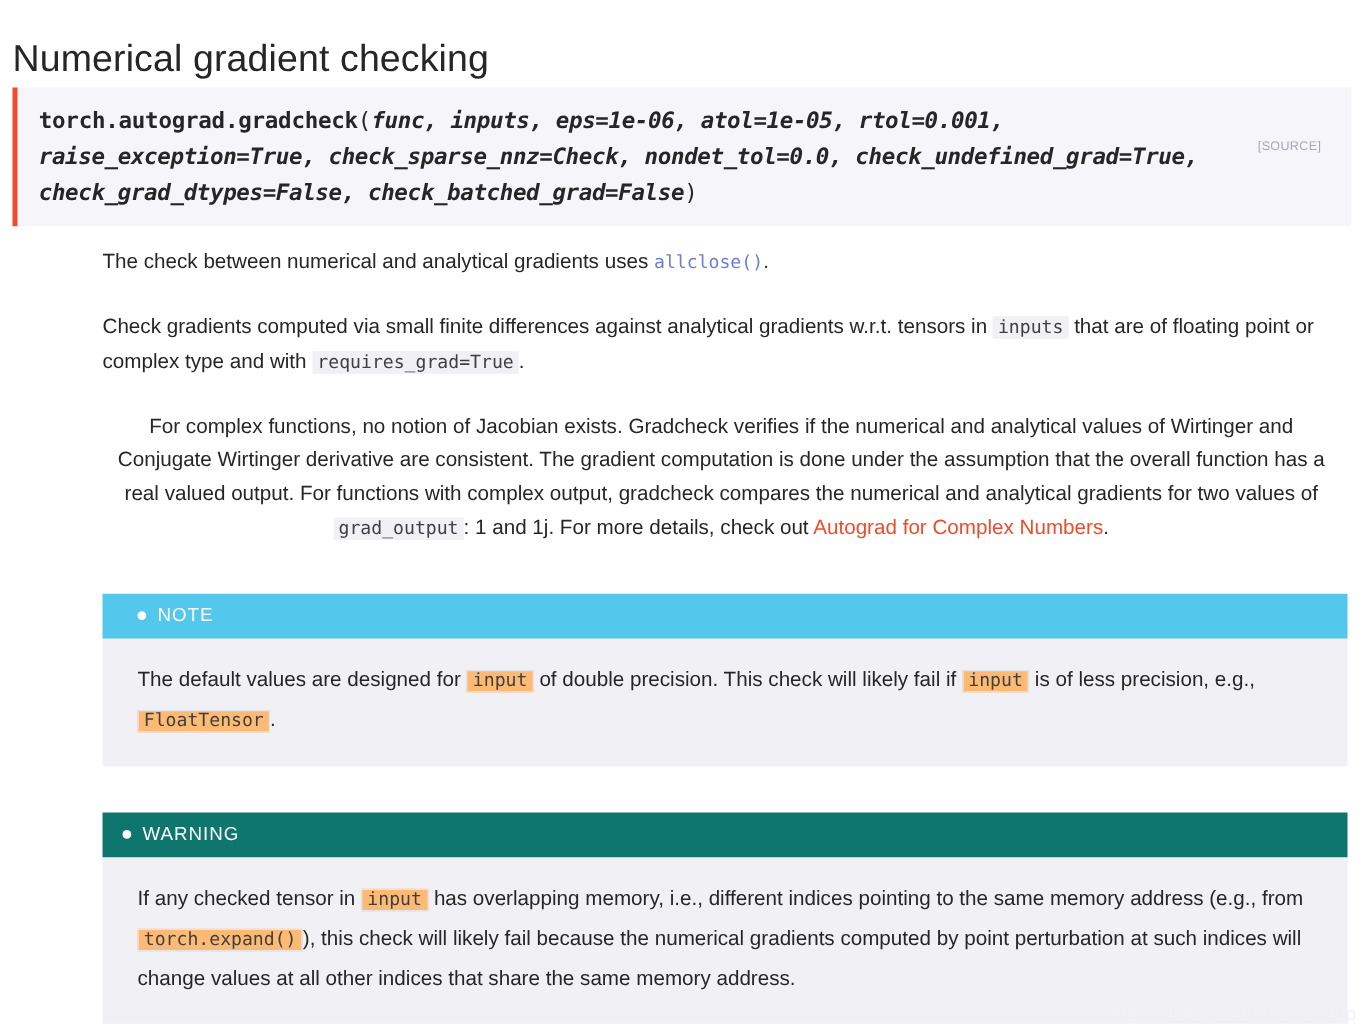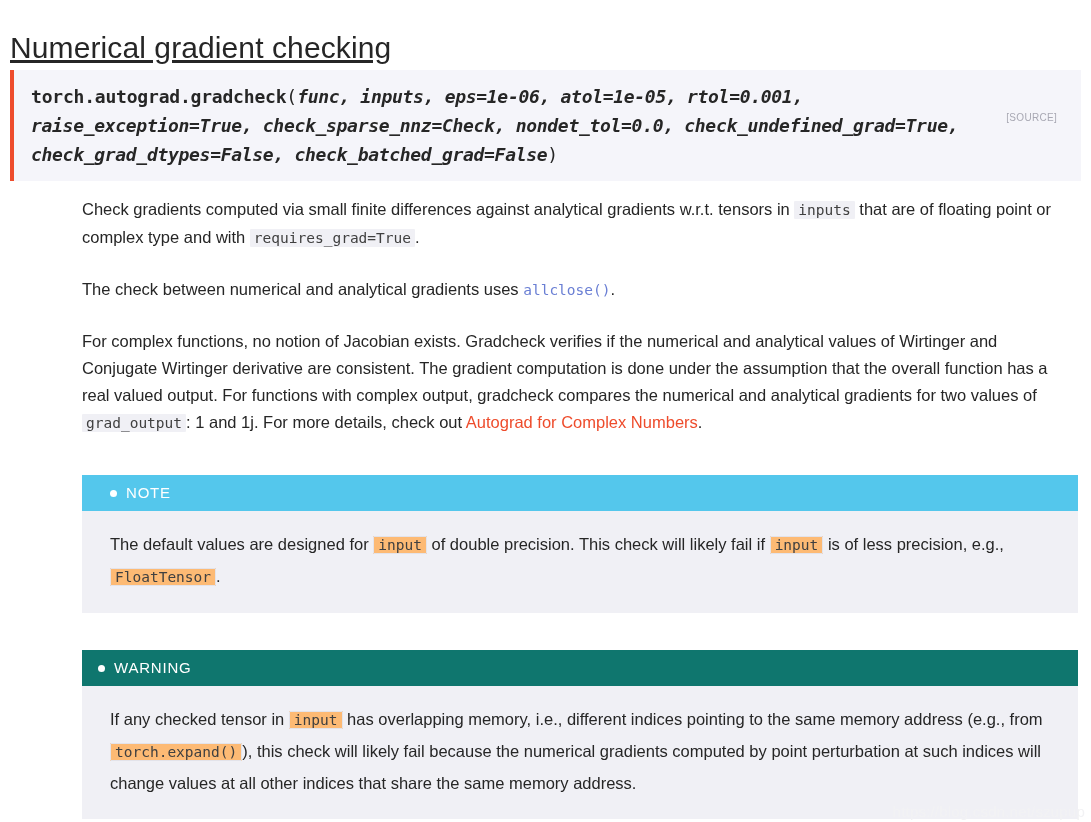--- a/index.html
+++ b/index.html
@@ -26,21 +26,20 @@
   .page-title {
     position: absolute;
     left: 10px;
     top: 6px;
     font-size: 30px;
     font-weight: 400;
     letter-spacing: 0.1px;
     color: #262626;
     line-height: 44px;
     white-space: nowrap;
-    text-decoration: underline;
   }
 
   
   .sig-block {
     position: absolute;
     left: 10px;
     top: 70px;
     width: 1071px;
     box-sizing: border-box;
     background: #f5f5fa;
@@ -79,21 +78,21 @@
     top: 196px;
     width: 990px;
   }
   p.para {
     margin: 0 0 24px 0;
     font-size: 16.5px;
     line-height: 27px;
     color: #262626;
     font-weight: 400;
   }
-  p.para:last-child { margin-bottom: 0; }
+  p.para:last-child { margin-bottom: 0; text-align: center; }
 
   code.lit {
     font-family: "DejaVu Sans Mono", "Liberation Mono", monospace;
     font-size: 14.5px;
     background: #f0f0f5;
     color: #404040;
     padding: 1px 4px;
     border-radius: 1px;
     white-space: nowrap;
   }
@@ -183,23 +182,23 @@
       <span class="sig-arg">raise_exception=True, check_sparse_nnz=Check, nondet_tol=0.0, check_undefined_grad=True,</span>
     </div>
     <div class="sig-line">
       <span class="sig-arg">check_grad_dtypes=False, check_batched_grad=False</span><span class="sig-paren">)</span>
     </div>
     <a class="source-link" href="#">[SOURCE]</a>
   </div>
 
   <div class="body-col">
 
+    <p class="para"><span>The check between numerical and analytical gradients uses</span> <a class="code-link" href="#">allclose()</a><span>.</span></p>
+
     <p class="para"><span>Check gradients computed via small finite differences against analytical gradients w.r.t. tensors in</span> <code class="lit">inputs</code> <span>that are of floating point or complex type and with</span> <code class="lit">requires_grad=True</code><span>.</span></p>
-
-    <p class="para"><span>The check between numerical and analytical gradients uses</span> <a class="code-link" href="#">allclose()</a><span>.</span></p>
 
     <p class="para"><span>For complex functions, no notion of Jacobian exists. Gradcheck verifies if the numerical and analytical values of Wirtinger and Conjugate Wirtinger derivative are consistent. The gradient computation is done under the assumption that the overall function has a real valued output. For functions with complex output, gradcheck compares the numerical and analytical gradients for two values of</span> <code class="lit">grad_output</code><span>: 1 and 1j. For more details, check out</span> <a class="text-link" href="#">Autograd for Complex Numbers</a><span>.</span></p>
 
   </div>
 
   <div class="admonition note" id="note-block">
     <div class="adm-title"><span class="dot"></span><span>NOTE</span></div>
     <div class="adm-body">
       <p><span>The default values are designed for</span> <code class="lit bordered">input</code> <span>of double precision. This check will likely fail if</span> <code class="lit bordered">input</code> <span>is of less precision, e.g.,</span> <code class="lit bordered">FloatTensor</code><span>.</span></p>
     </div>

